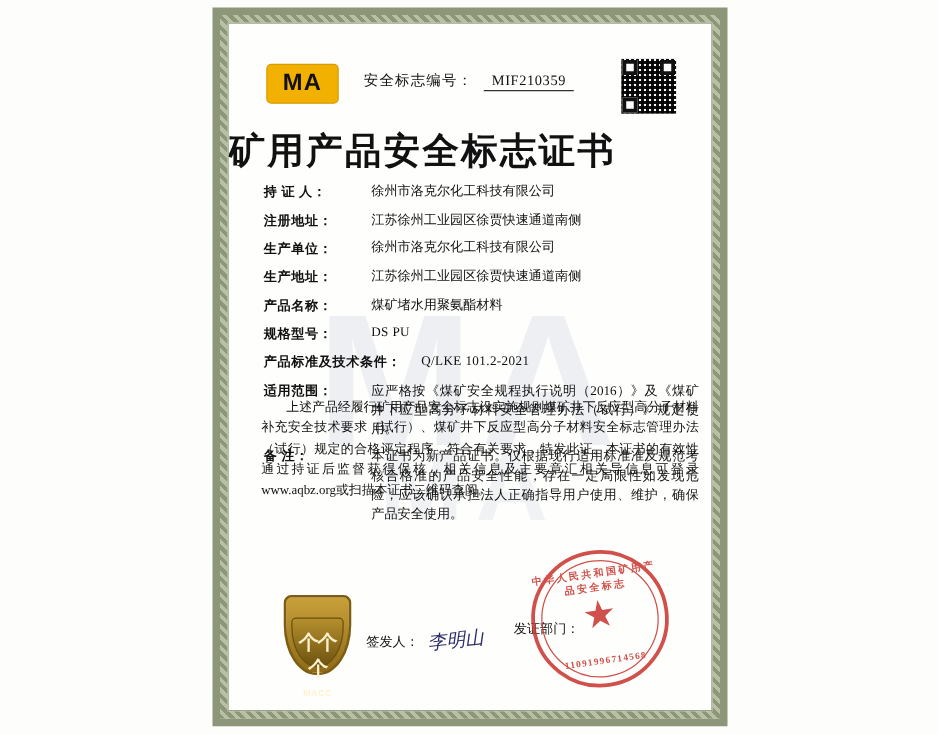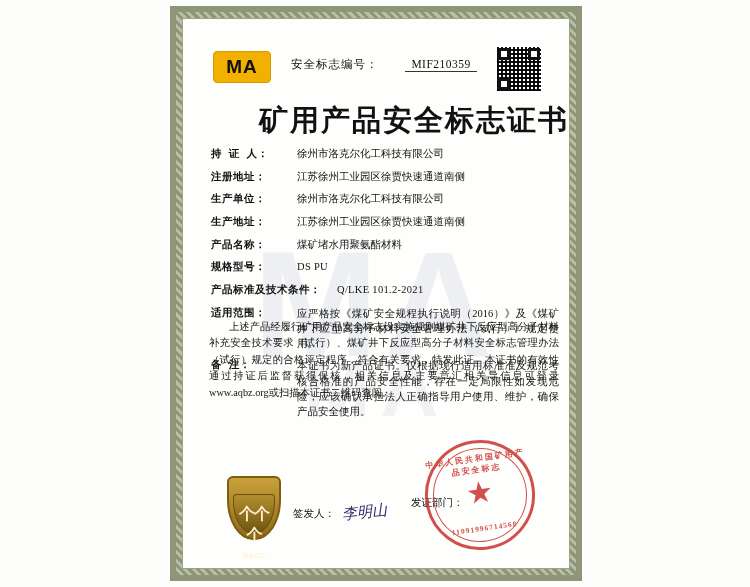--- a/index.html
+++ b/index.html
@@ -107,21 +107,21 @@
     top: 16px;
     font-size: 11.5px;
     color: #111;
     white-space: nowrap;
   }
   .cert-no-label {
     letter-spacing: 1px;
   }
   .cert-no-value {
     display: inline-block;
-    margin-left: 24px;
+    margin-left: 6px;
     border-bottom: 1px solid #333;
     padding: 0 6px 1px 6px;
     font-family: "Liberation Serif", serif;
     letter-spacing: 0.5px;
   }
 
   
   .qr {
     position: absolute;
     right: 26px;
@@ -156,21 +156,21 @@
     border: 3px solid #111;
     box-sizing: border-box;
   }
 
   
   .title {
     position: absolute;
     left: 0;
     top: 82px;
     width: 100%;
-    text-align: right;
+    text-align: left;
     font-size: 29px;
     font-weight: bold;
     color: #111;
     letter-spacing: 2px;
     font-family: "Liberation Serif", serif;
   }
 
   
   .fields {
     position: absolute;
@@ -184,21 +184,20 @@
     display: flex;
     align-items: flex-start;
     margin-bottom: 8.5px;
   }
   .flabel {
     width: 86px;
     flex: 0 0 86px;
     font-weight: bold;
     letter-spacing: 0.5px;
     white-space: nowrap;
-    font-family: Liberation Mono, monospace;
   }
   .fvalue {
     flex: 1 1 auto;
     line-height: 1.35;
   }
   .fvalue.mono {
     font-family: "Liberation Serif", serif;
     letter-spacing: 0.3px;
   }
   .frow.tall { margin-bottom: 7px; }

